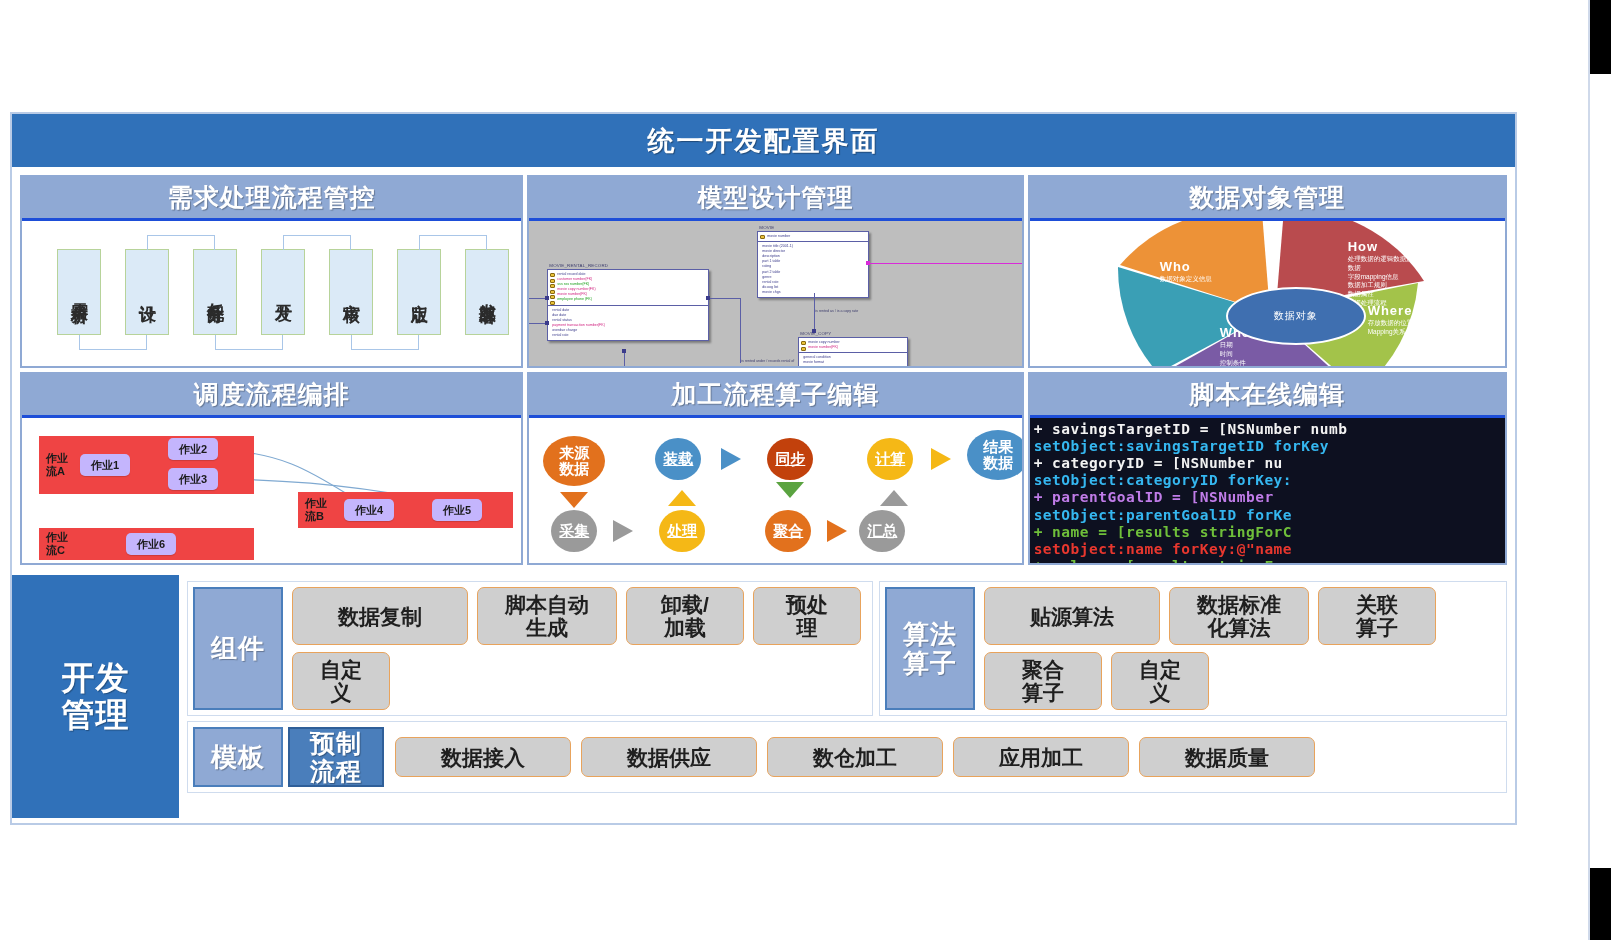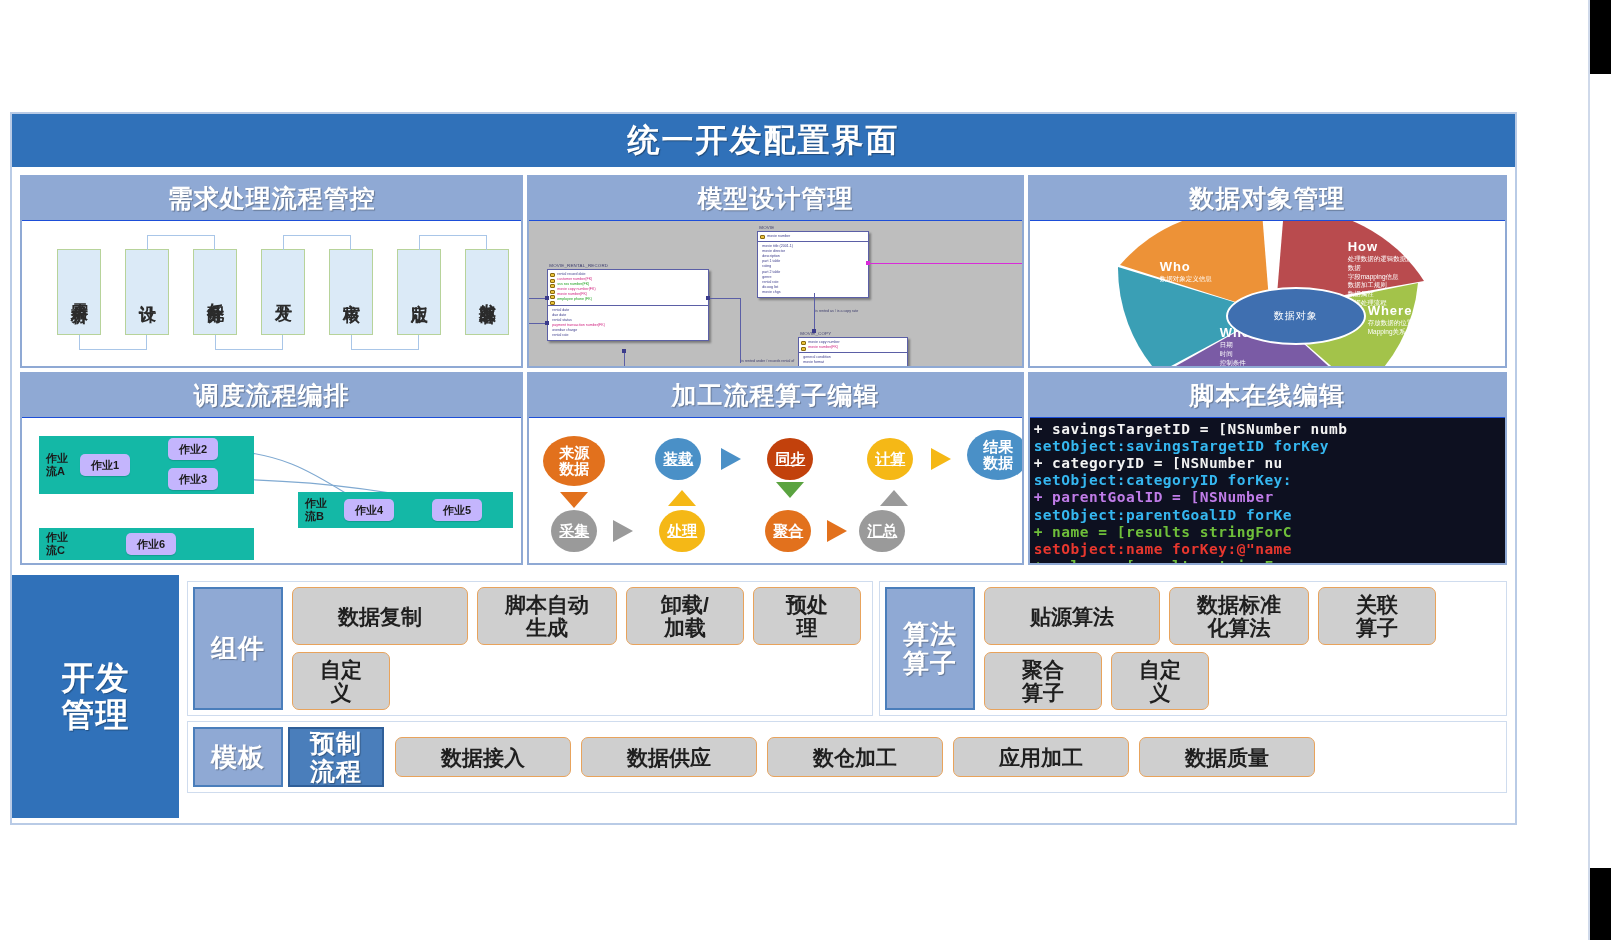--- a/index.html
+++ b/index.html
@@ -28,39 +28,39 @@
   }
 
   
   .title-bar {
     height: 55px;
     background: #3071b9;
     display: flex; align-items: center; justify-content: center;
     border-bottom: 2px solid #ffffff;
   }
   .title-bar .t {
-    color: #ffffff; font-size: 32px; font-weight: bold; letter-spacing: 2px;
+    color: #ffffff; font-size: 27px; font-weight: bold; letter-spacing: 2px;
     text-shadow: 1px 1px 1px rgba(0,0,0,.35);
   }
 
   
   .panels {
     padding: 6px 8px 4px 8px;
     background: #ffffff;
   }
   .prow { display: flex; gap: 4px; margin-bottom: 4px; }
   .panel { border: 2px solid #8fa9d4; background: #ffffff; display: flex; flex-direction: column; }
   .panel.p1 { width: 504px; }
   .panel.p2 { width: 497px; }
   .panel.p3 { width: 480px; }
   .panel-head {
     background: #8fa9d4;
     height: 44px;
     display: flex; align-items: center; justify-content: center;
-    border-bottom: 1px solid #1d4ed8;
+    border-bottom: 3px solid #1d4ed8;
   }
   .panel-head .h {
     color: #ffffff; font-size: 25px; font-weight: bold; letter-spacing: 1px;
     text-shadow: 1px 1px 1px rgba(0,0,0,.3);
   }
   .panel-body { height: 145px; position: relative; overflow: hidden; background: #fff; }
 
   
   .flow-wrap { position: relative; width: 100%; height: 100%; }
   .fbox {
@@ -110,21 +110,21 @@
   .seg .lab .cn { font-size: 6.5px; display: block; line-height: 1.35; margin-top: 1px; }
   .pie-center {
     position: absolute; border-radius: 50%;
     background: #3f6fb0; border: 2px solid #ffffff;
     display: flex; align-items: center; justify-content: center;
     color: #fff; font-size: 10px; letter-spacing: 1px;
   }
 
   
   .jobs { position: absolute; inset: 0; background: #ffffff; }
-  .jgroup { position: absolute; background: #14b8a6; }
+  .jgroup { position: absolute; background: #ef4444; }
   .jgroup .gl {
     position: absolute; left: 7px; top: 50%; transform: translateY(-50%);
     font-size: 11px; font-weight: bold; color: #1b1b1b; line-height: 1.15; width: 34px;
   }
   .jnode {
     position: absolute; background: #c4b5fd; border-radius: 5px;
     display: flex; align-items: center; justify-content: center;
     font-size: 11px; font-weight: bold; color: #1b1b1b;
     box-shadow: 0 1px 1px rgba(0,0,0,.15);
   }

